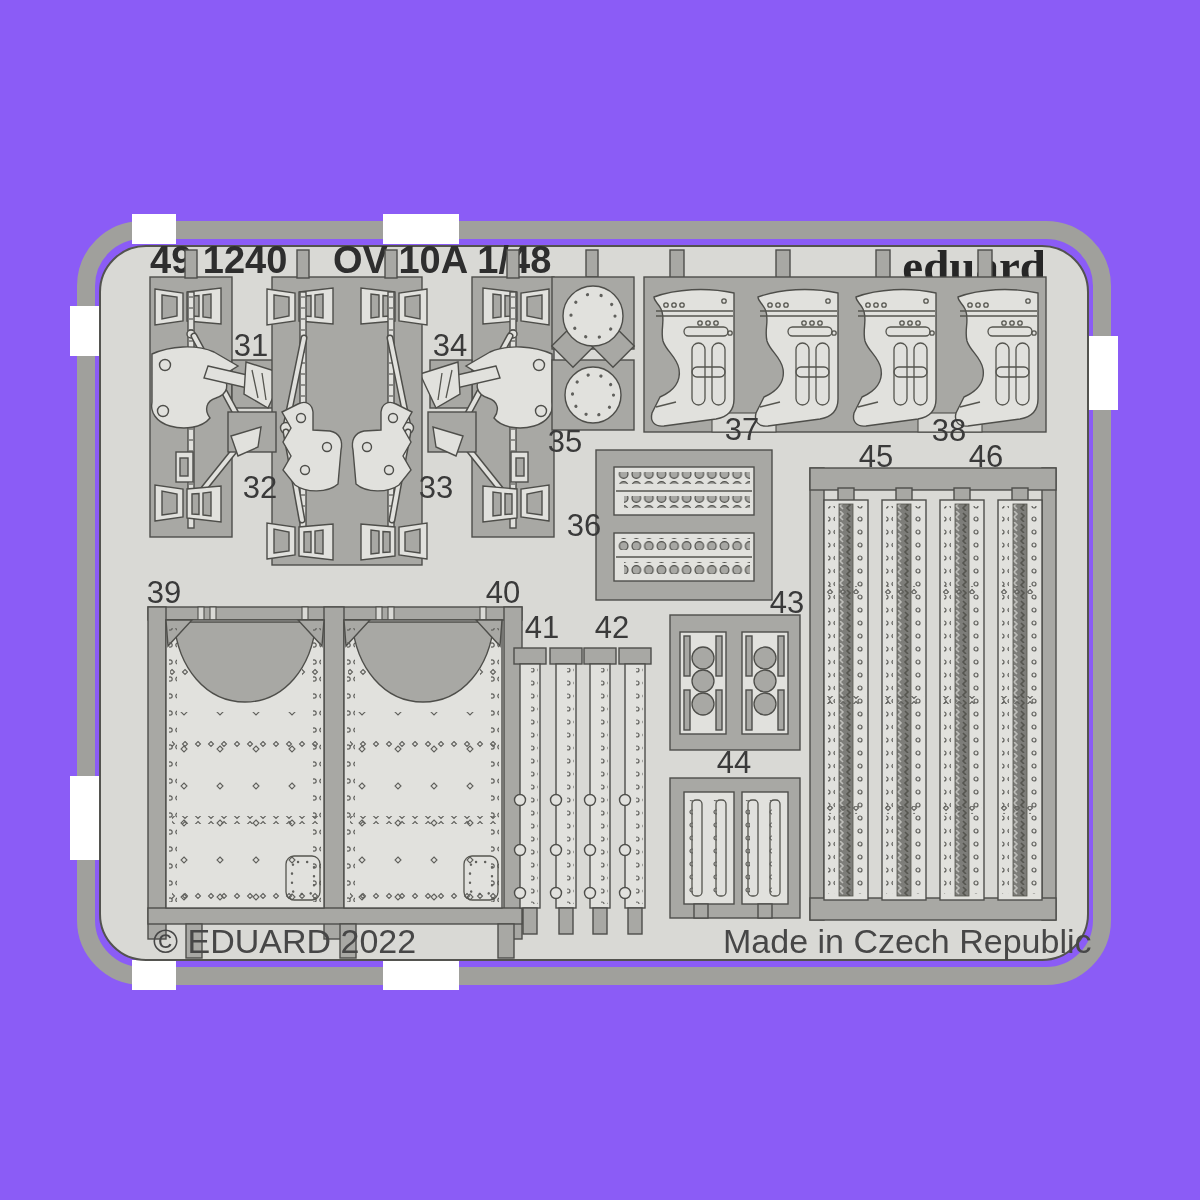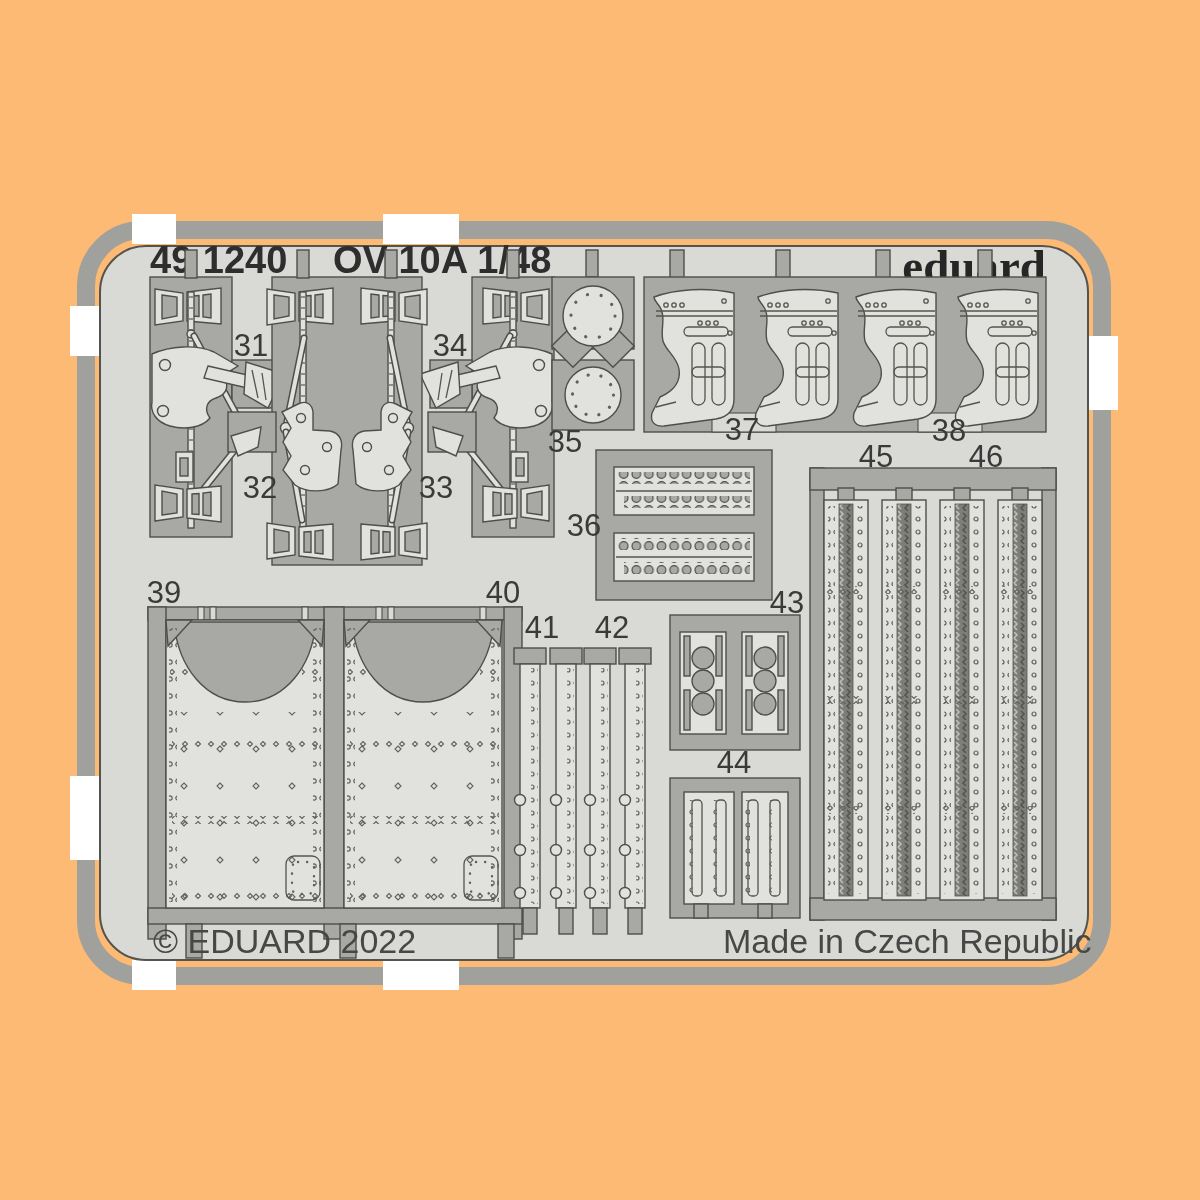--- a/index.html
+++ b/index.html
@@ -1,16 +1,16 @@
 <!DOCTYPE html>
 <html><head>
 <meta charset="utf-8">
 <style>
   html,body{margin:0;padding:0;background:#ffffff;}
-  .page{width:1200px;height:1200px;background:#fdba74;position:relative;overflow:hidden;
+  .page{width:1200px;height:1200px;background:#8b5cf6;position:relative;overflow:hidden;
         font-family:"Liberation Sans",sans-serif;}
   svg{display:block;}
   
   .sheet{fill:#d9d9d5;stroke:#53534f;stroke-width:2;}
   .w{fill:#a8a8a4;stroke:#4e4e4a;stroke-width:1.4;}
   .p{fill:#e1e1dd;stroke:#4e4e4a;stroke-width:1.4;}
   .ln{fill:none;stroke:#55554f;stroke-width:1.3;}
   .rail{fill:none;stroke:#a0a09c;stroke-width:18;}
   .gap{fill:#ffffff;stroke:none;}
   .notch{fill:#d9d9d5;stroke:#4e4e4a;stroke-width:1.1;}

